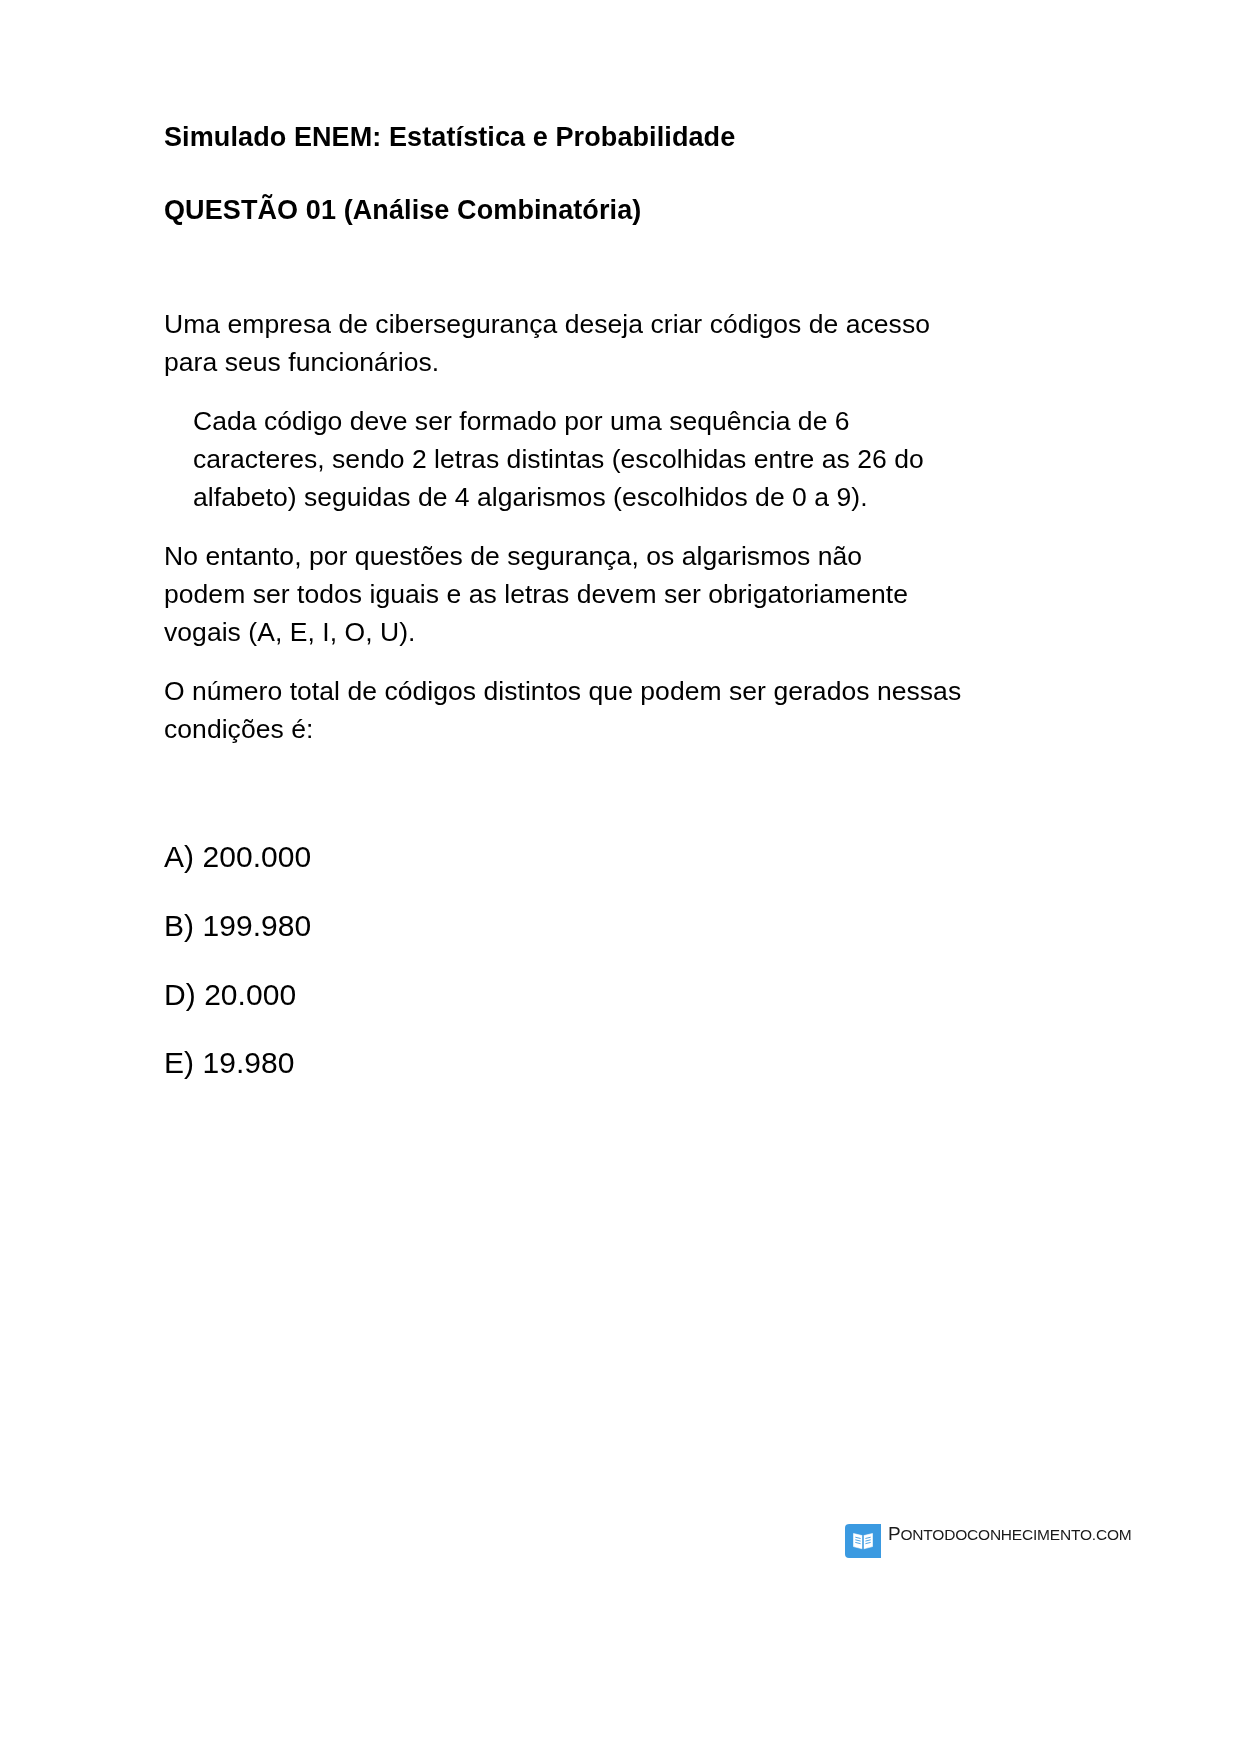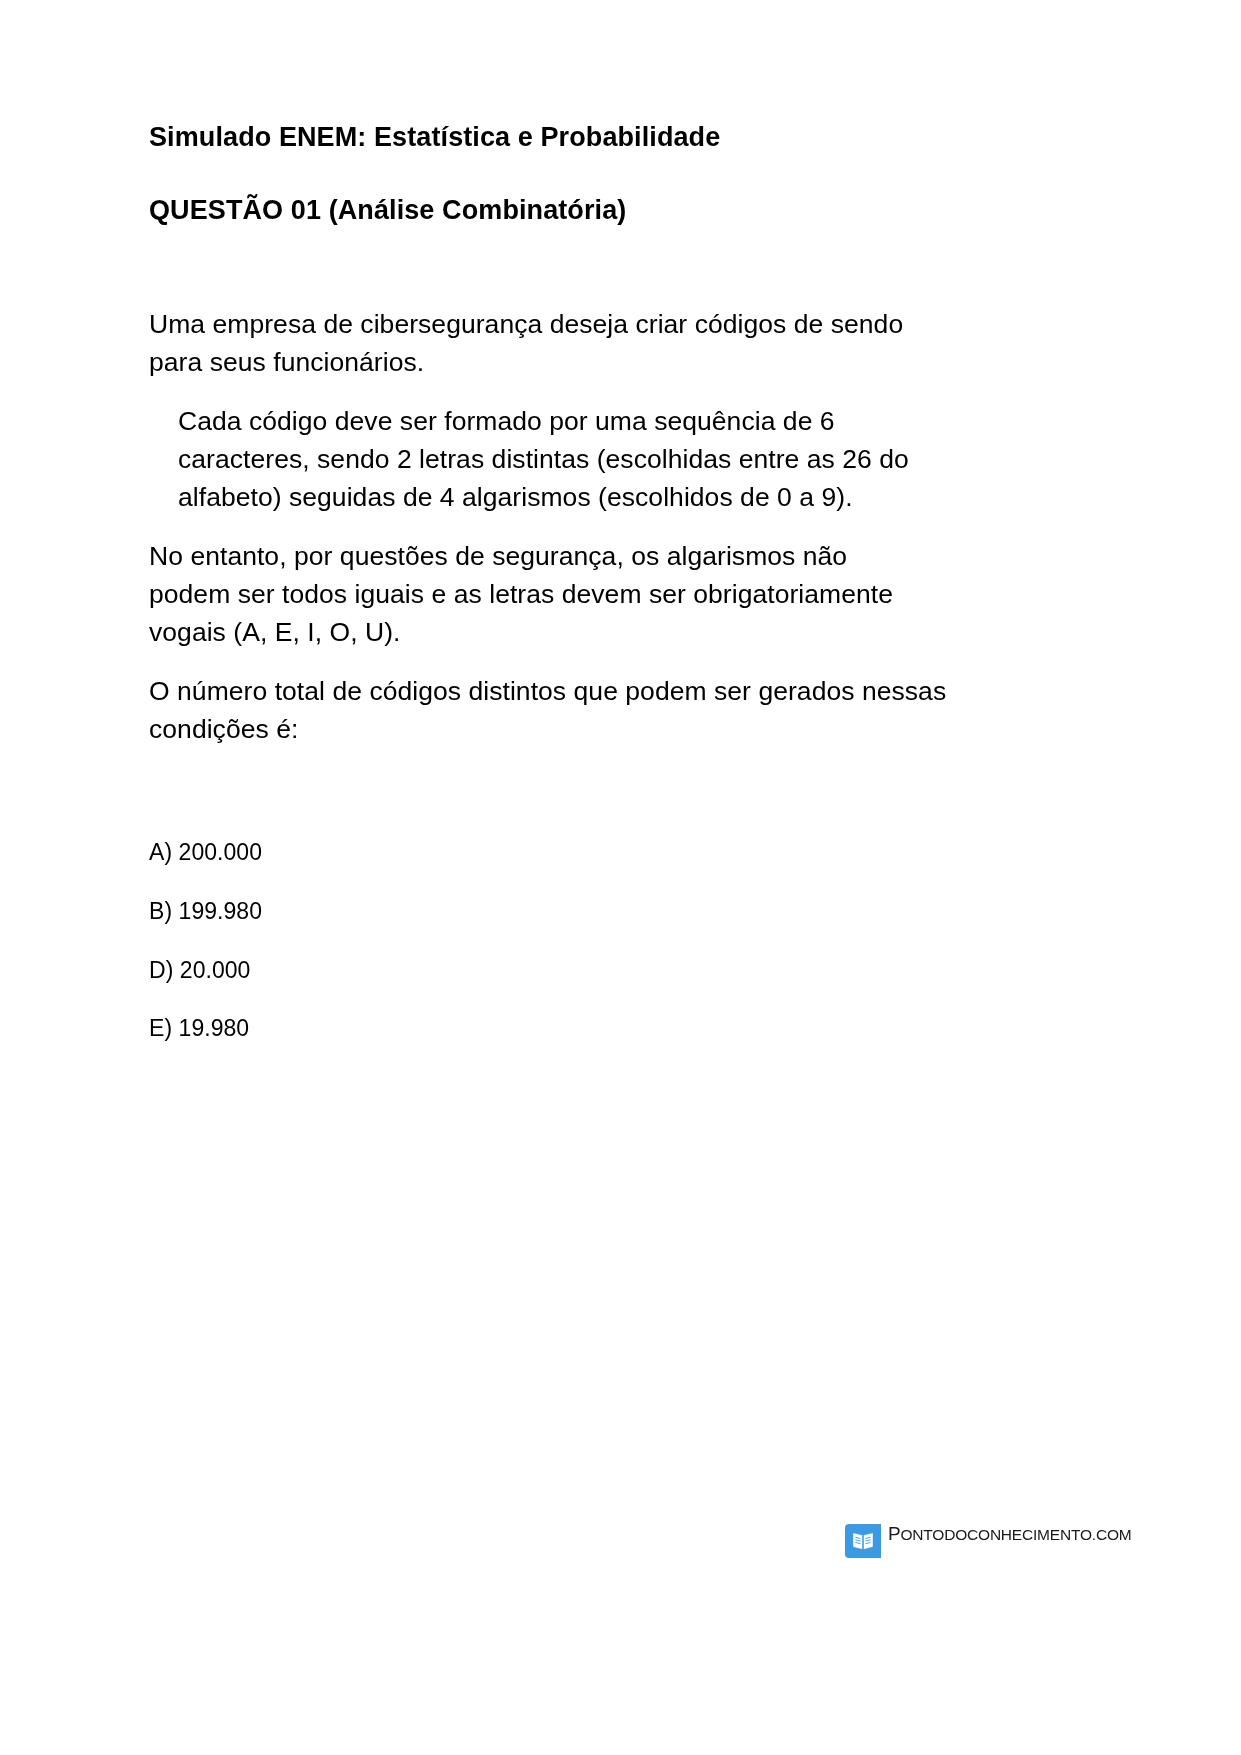--- a/index.html
+++ b/index.html
@@ -18,21 +18,21 @@
   }
 
   .page {
     position: absolute;
     inset: 0;
     background: #ffffff;
   }
 
   .content {
     position: absolute;
-    left: 149px;
+    left: 164px;
     top: 120px;
     width: 800px;
   }
 
   .doc-title {
     font-size: 27px;
     font-weight: bold;
     line-height: 1.30;
     letter-spacing: 0.1px;
     margin: 0 0 0 0;
@@ -68,21 +68,21 @@
   .para.w1 { width: 770px; }
   .para.w2 { width: 790px; margin-left: 29px; }
   .para.w3 { width: 760px; }
   .para.w4 { width: 800px; }
 
   .options {
     margin-top: 88px;
   }
 
   .option {
-    font-size: 23px;
+    font-size: 30px;
     line-height: 1.42;
     margin-bottom: 26px;
     letter-spacing: 0.05px;
     white-space: nowrap;
   }
 
   .option:last-child {
     margin-bottom: 0;
   }
 
@@ -132,21 +132,21 @@
 
 <div class="page">
 
   <div class="content">
 
     <h1 class="doc-title">Simulado ENEM: Estatística e Probabilidade</h1>
 
     <h2 class="doc-subtitle">QUESTÃO 01 (Análise Combinatória)</h2>
 
     <div class="body-block">
-      <p class="para w1">Uma empresa de cibersegurança deseja criar códigos de sendo para seus funcionários.</p>
+      <p class="para w1">Uma empresa de cibersegurança deseja criar códigos de acesso para seus funcionários.</p>
       <p class="para w2">Cada código deve ser formado por uma sequência de 6 caracteres, sendo 2 letras distintas (escolhidas entre as 26 do alfabeto) seguidas de 4 algarismos (escolhidos de 0 a 9).</p>
       <p class="para w3">No entanto, por questões de segurança, os algarismos não podem ser todos iguais e as letras devem ser obrigatoriamente vogais (A, E, I, O, U).</p>
       <p class="para w4">O número total de códigos distintos que podem ser gerados nessas condições é:</p>
     </div>
 
     <div class="options">
       <div class="option">A) 200.000</div>
       <div class="option">B) 199.980</div>
       <div class="option">D) 20.000</div>
       <div class="option">E) 19.980</div>

